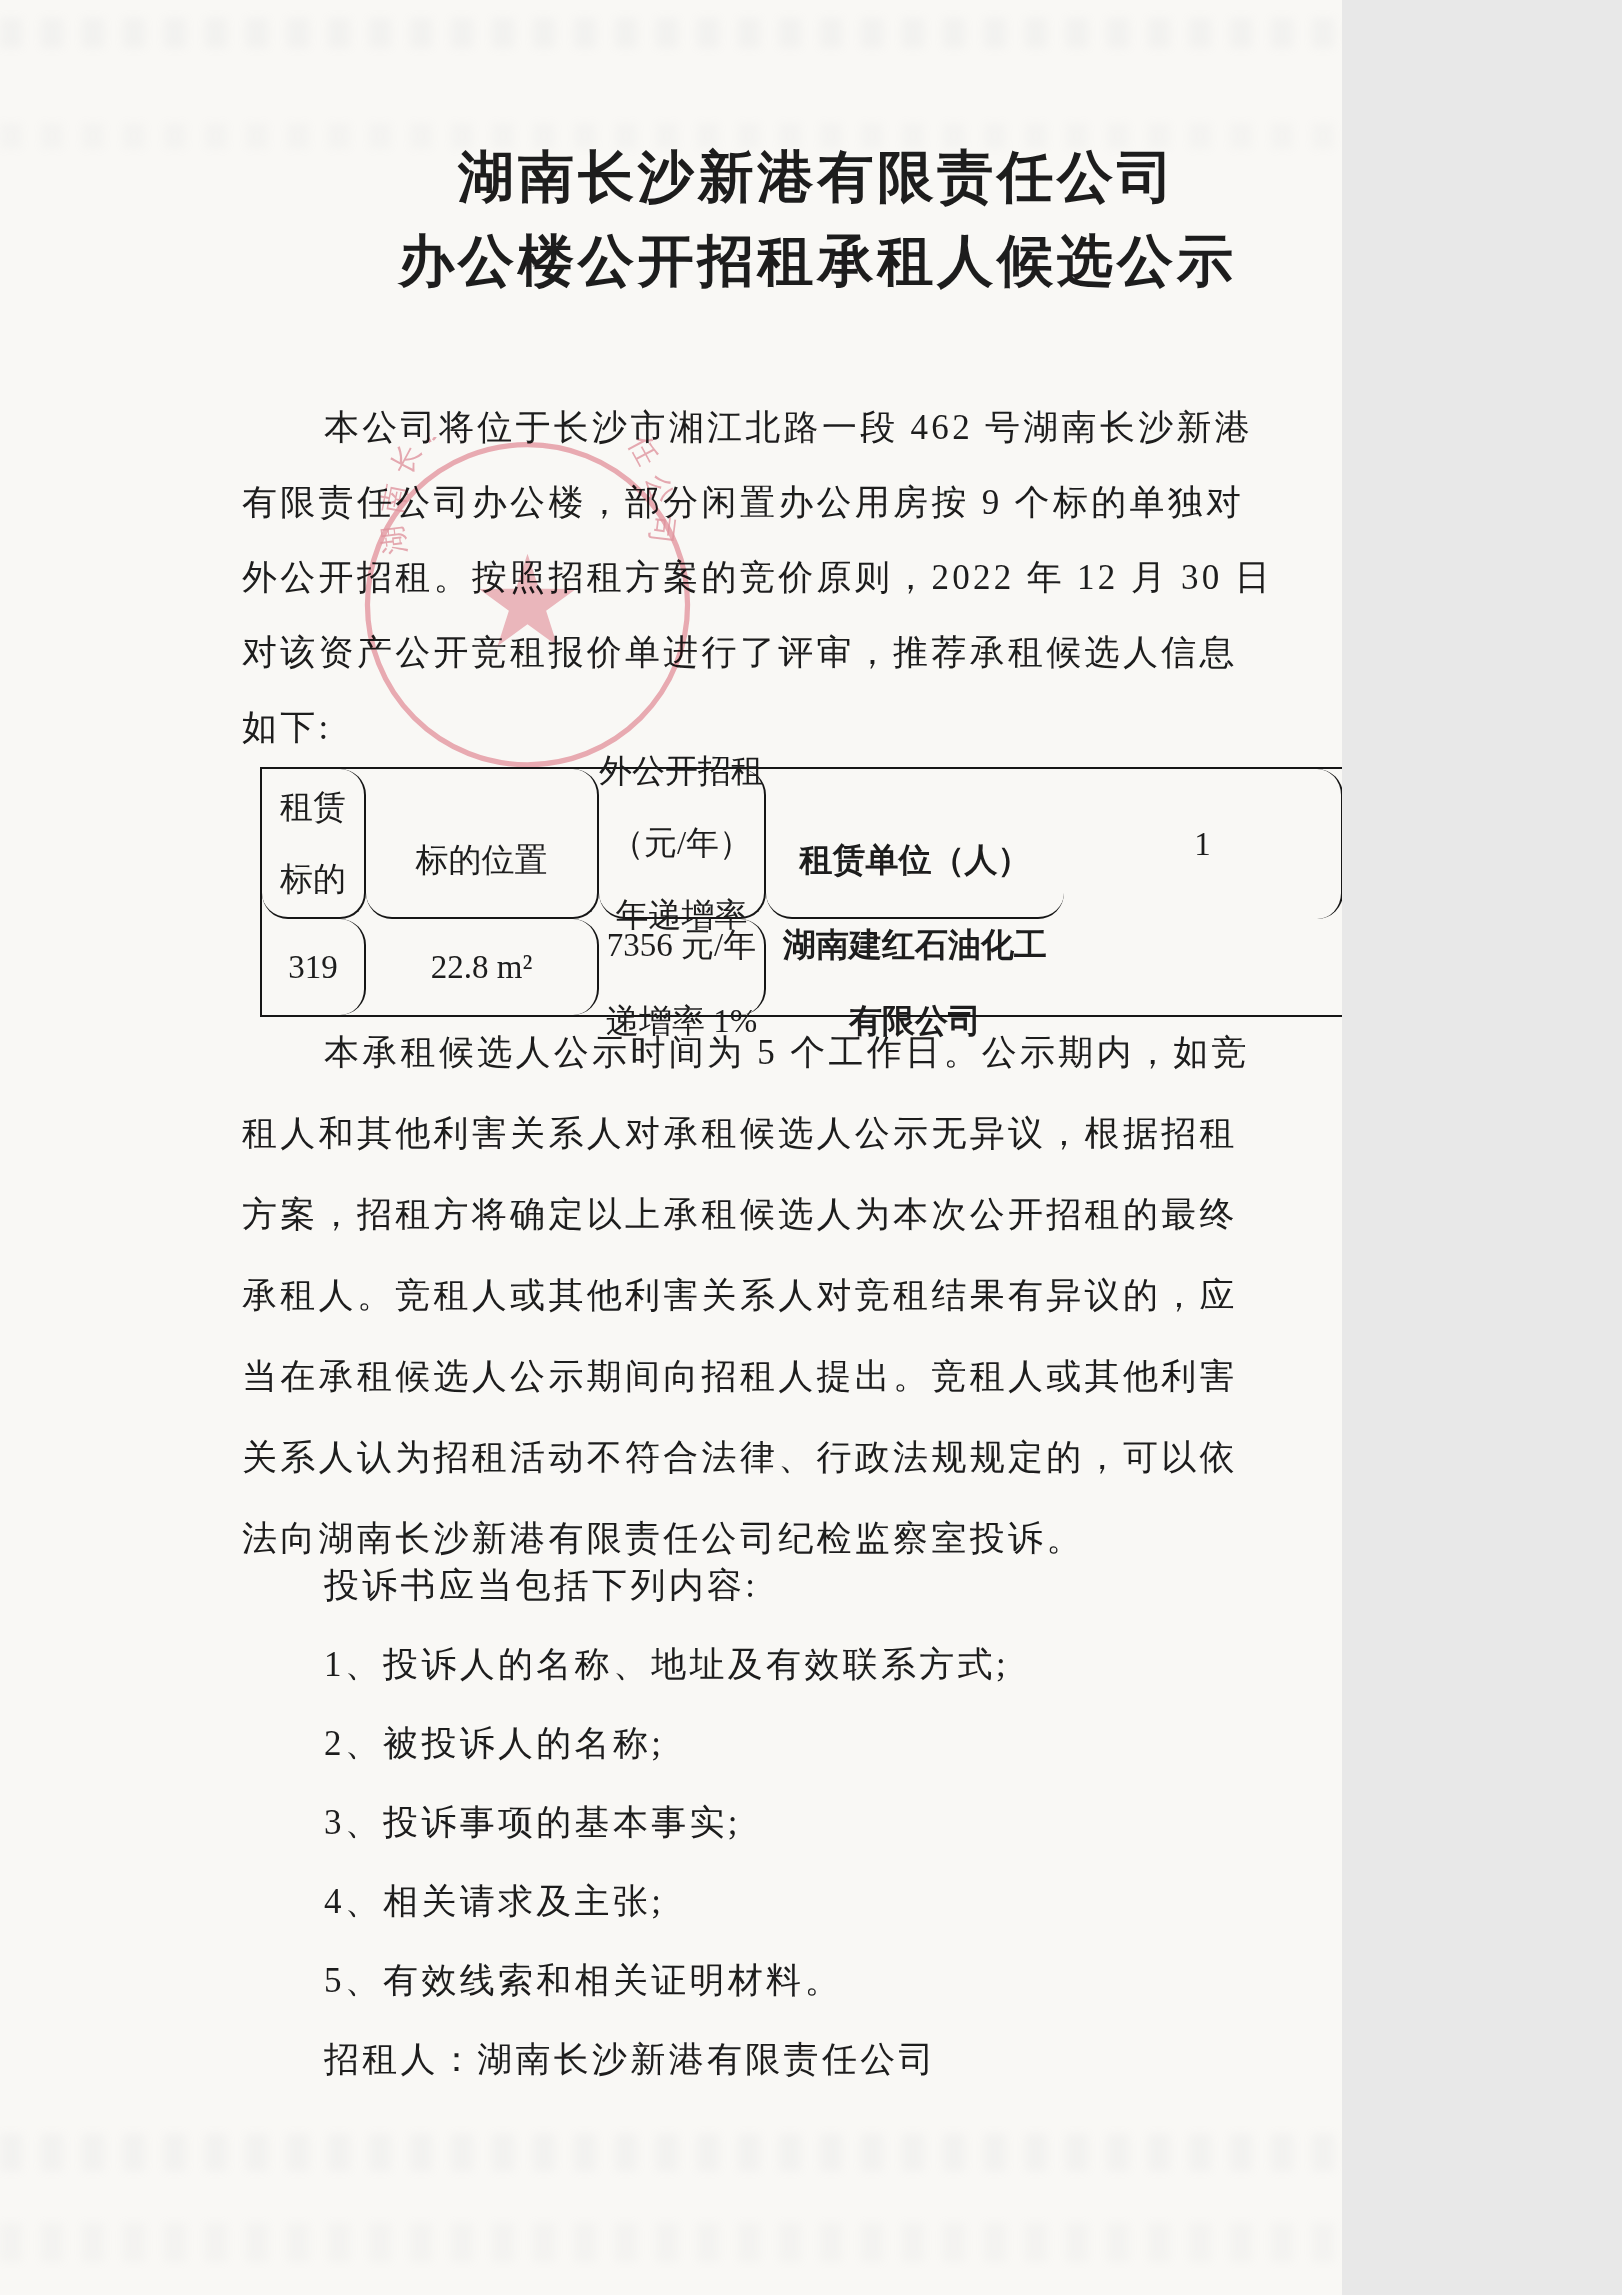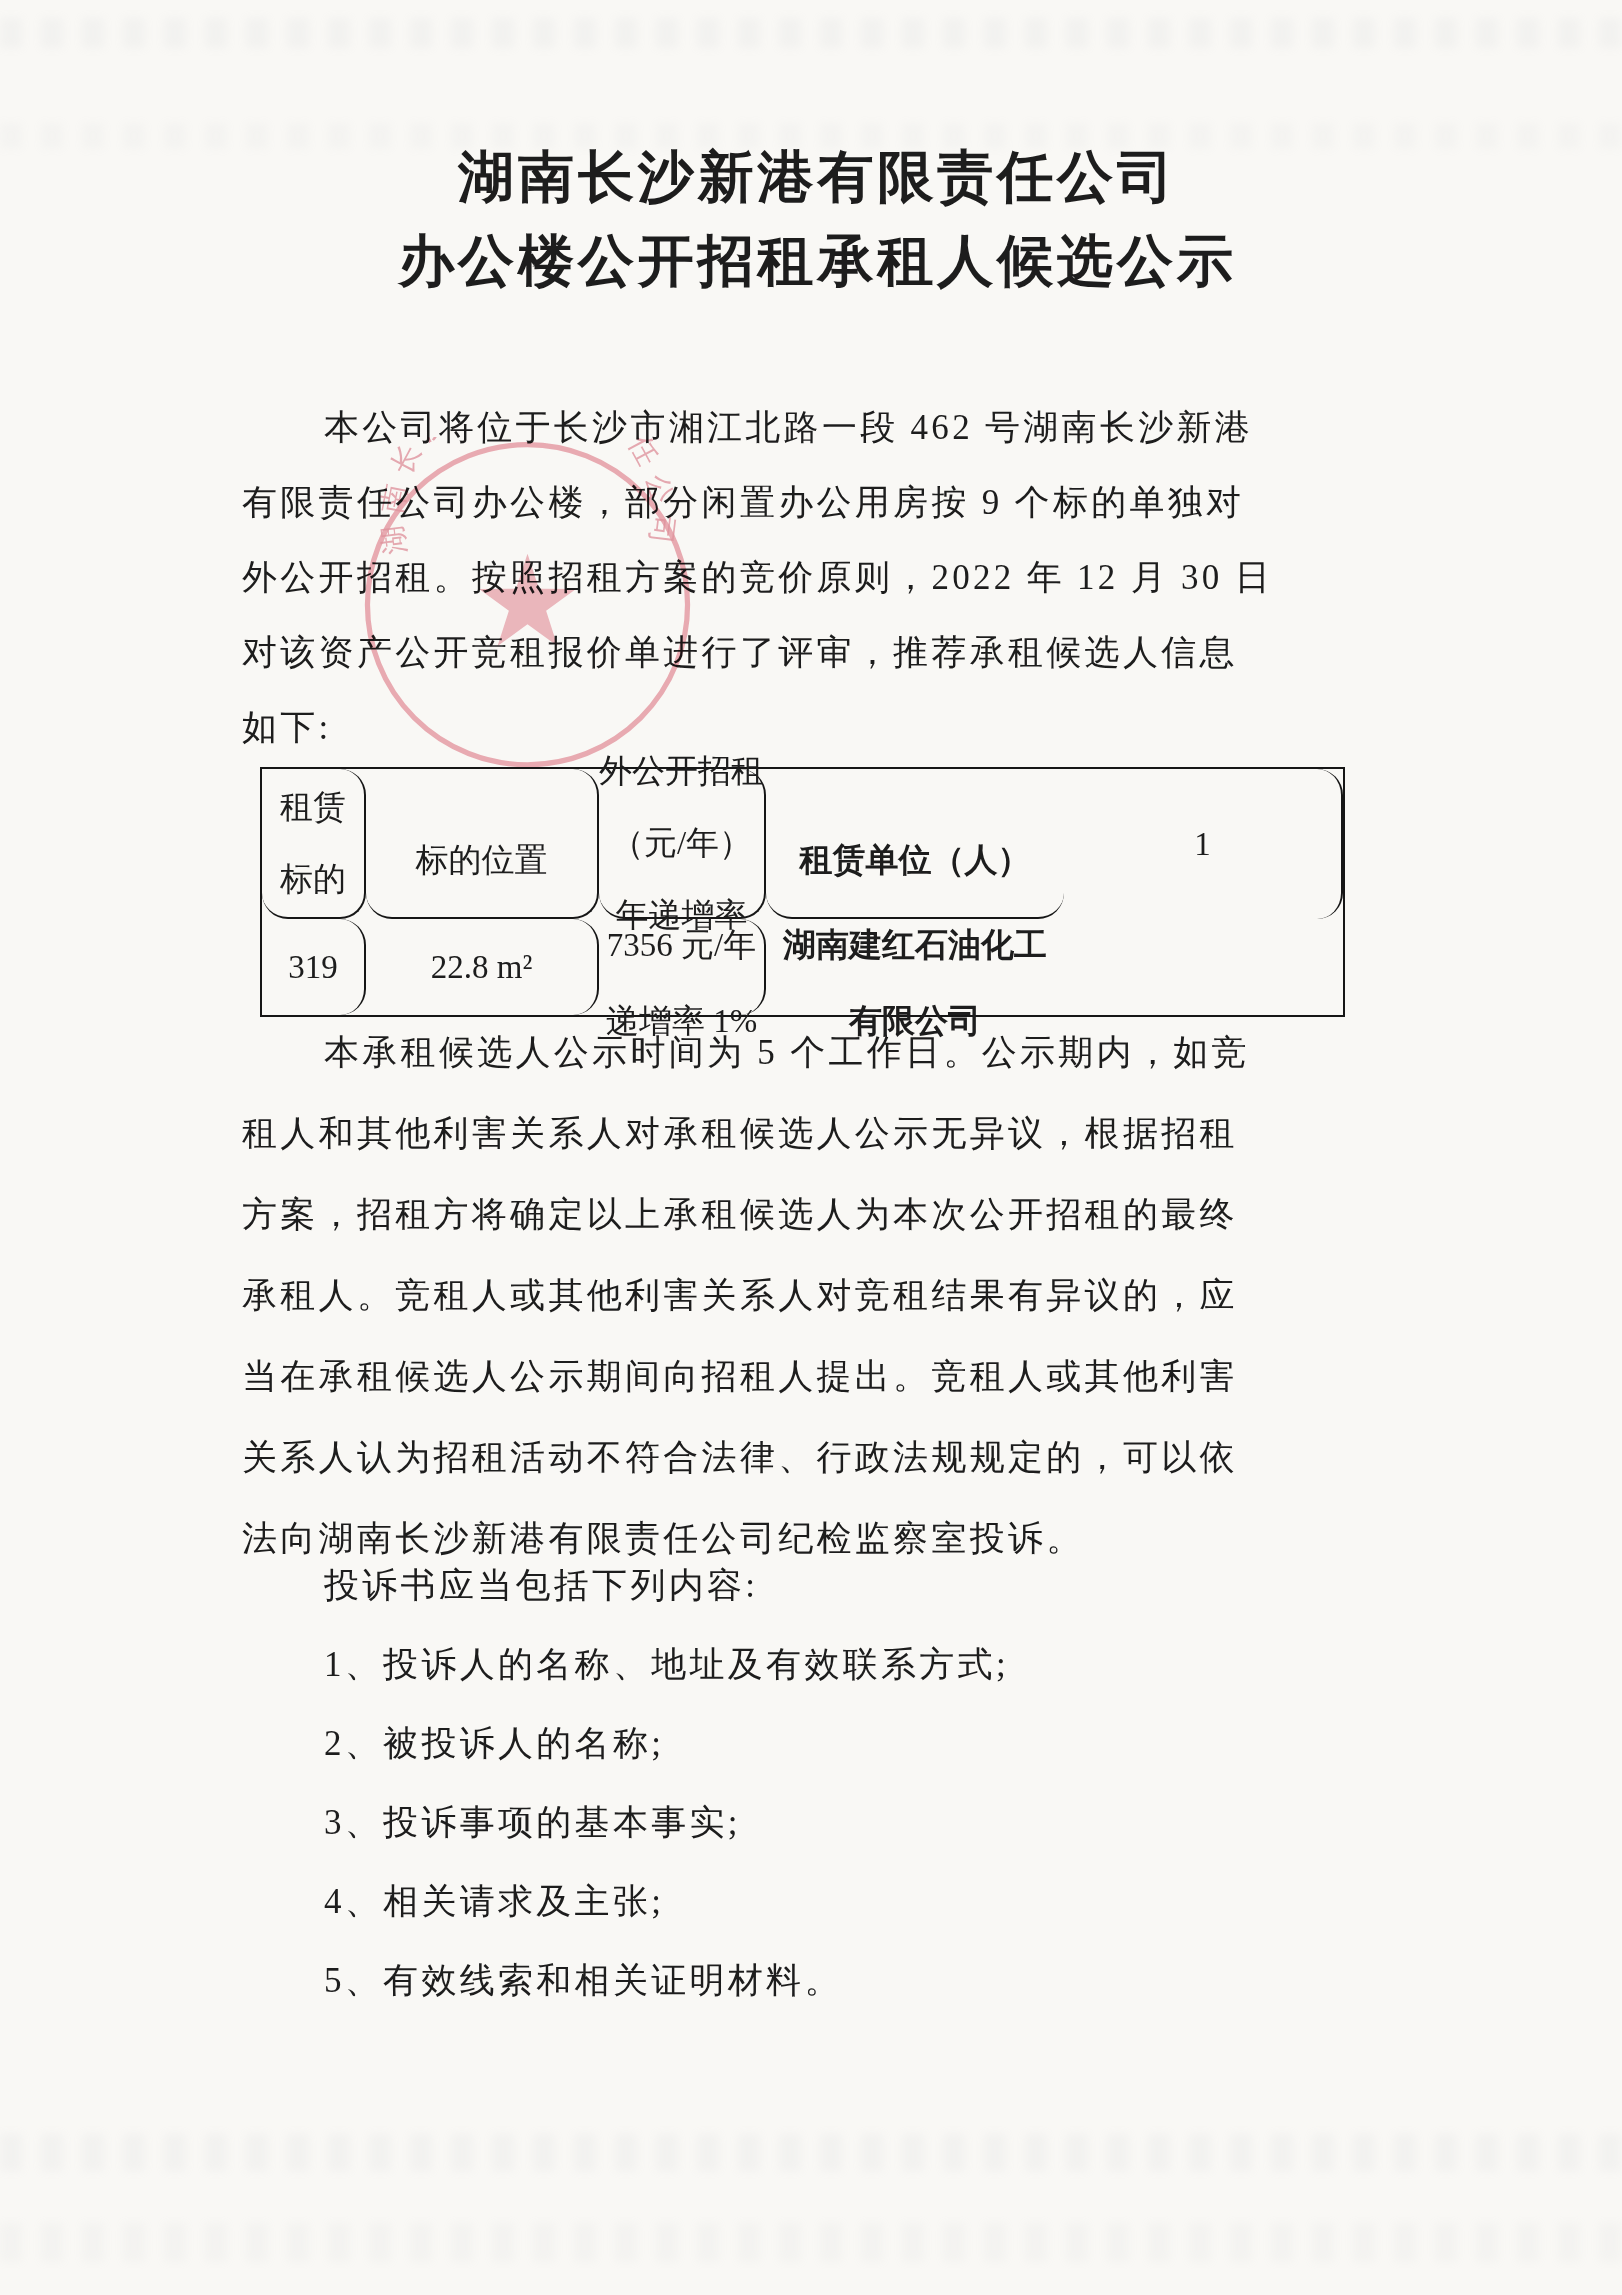--- a/index.html
+++ b/index.html
@@ -1,18 +1,18 @@
 <!DOCTYPE html>
 <html style="font-size:10.5px"><head>
 <meta charset="utf-8">
 <style>
   html,body{margin:0;padding:0;background:#e8e8e8;}
   .page{
     position:relative;
-    width:1622px;height:2295px;
+    width:1342px;height:2295px;
     background:#f9f8f5;
     overflow:hidden;
     font-family:"Liberation Serif", serif;
     color:#1d1d1d;
   }
   
   .artifact{
     position:absolute;left:0;width:100%;
     background:repeating-linear-gradient(90deg,#b9bcc2 0 22px,transparent 22px 41px);
     filter:blur(4.6px);
@@ -137,20 +137,21 @@
     <div class="line">法向湖南长沙新港有限责任公司纪检监察室投诉。</div>
   </div>
 
   <div class="body-block complaint">
     <div class="line">投诉书应当包括下列内容:</div>
     <div class="line">1、投诉人的名称、地址及有效联系方式;</div>
     <div class="line">2、被投诉人的名称;</div>
     <div class="line">3、投诉事项的基本事实;</div>
     <div class="line">4、相关请求及主张;</div>
     <div class="line">5、有效线索和相关证明材料。</div>
+    <div class="line">招租人：湖南长沙新港有限责任公司</div>
   </div>
 
   <svg class="stamp" viewBox="0 0 522 516" xmlns="http://www.w3.org/2000/svg">
     <defs>
       <path id="arcPath" d="M 80.6 190.3 A 192 192 0 1 1 441.4 190.3" fill="none"></path>
     </defs>
     <circle cx="261" cy="256" r="245" fill="none" stroke="#dd6677" stroke-width="8" stroke-opacity="0.85"></circle>
     <polygon points="261,178 278.6,231.7 335.2,231.9 289.5,265.3 306.8,319.1 261,286 215.2,319.1 232.5,265.3 186.8,231.9 243.4,231.7" fill="#dd6b7c" fill-opacity="0.75"></polygon>
     <text font-size="44" letter-spacing="15" fill="#d5586c" fill-opacity="0.8" font-family="Liberation Serif, serif">
       <textPath href="#arcPath" startOffset="50%" text-anchor="middle">湖南长沙新港有限责任公司</textPath>

